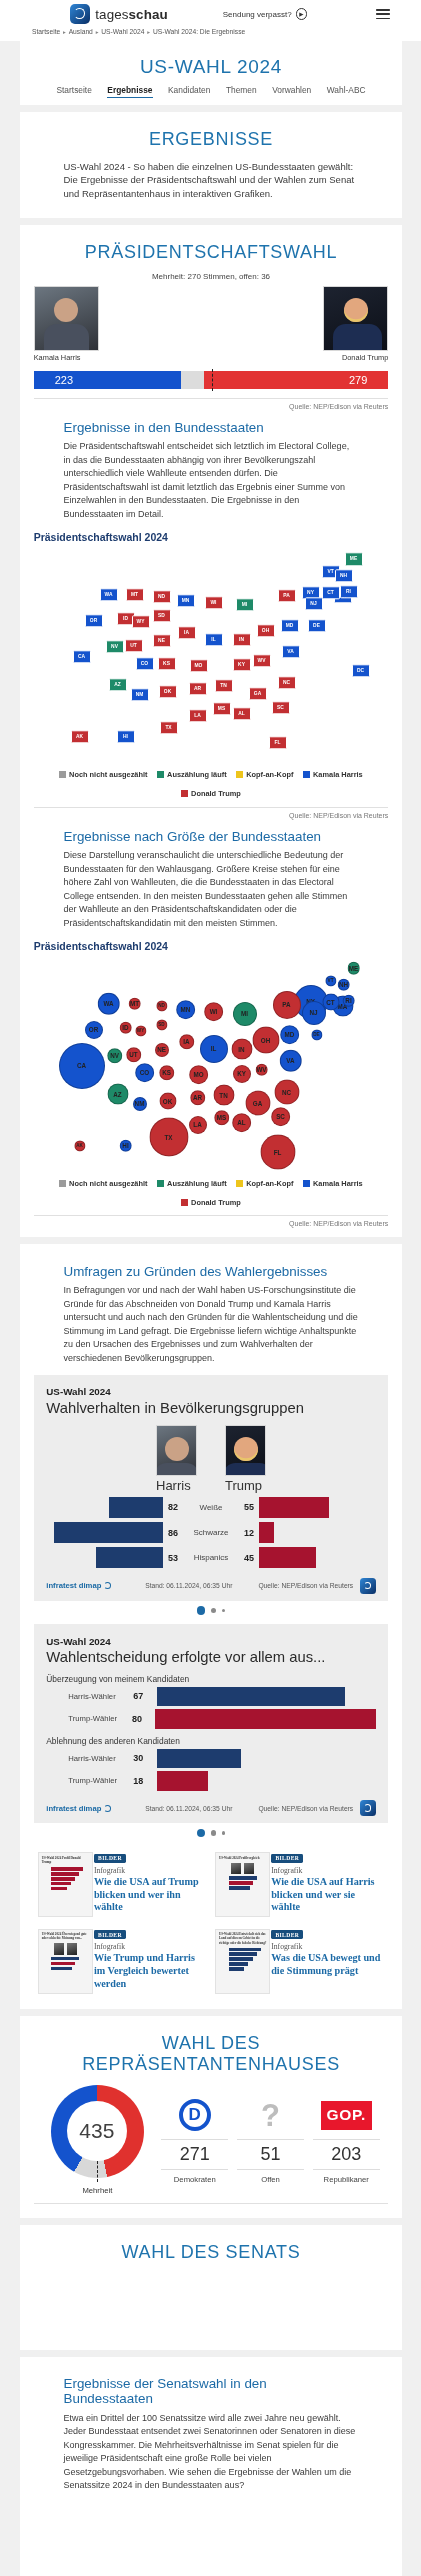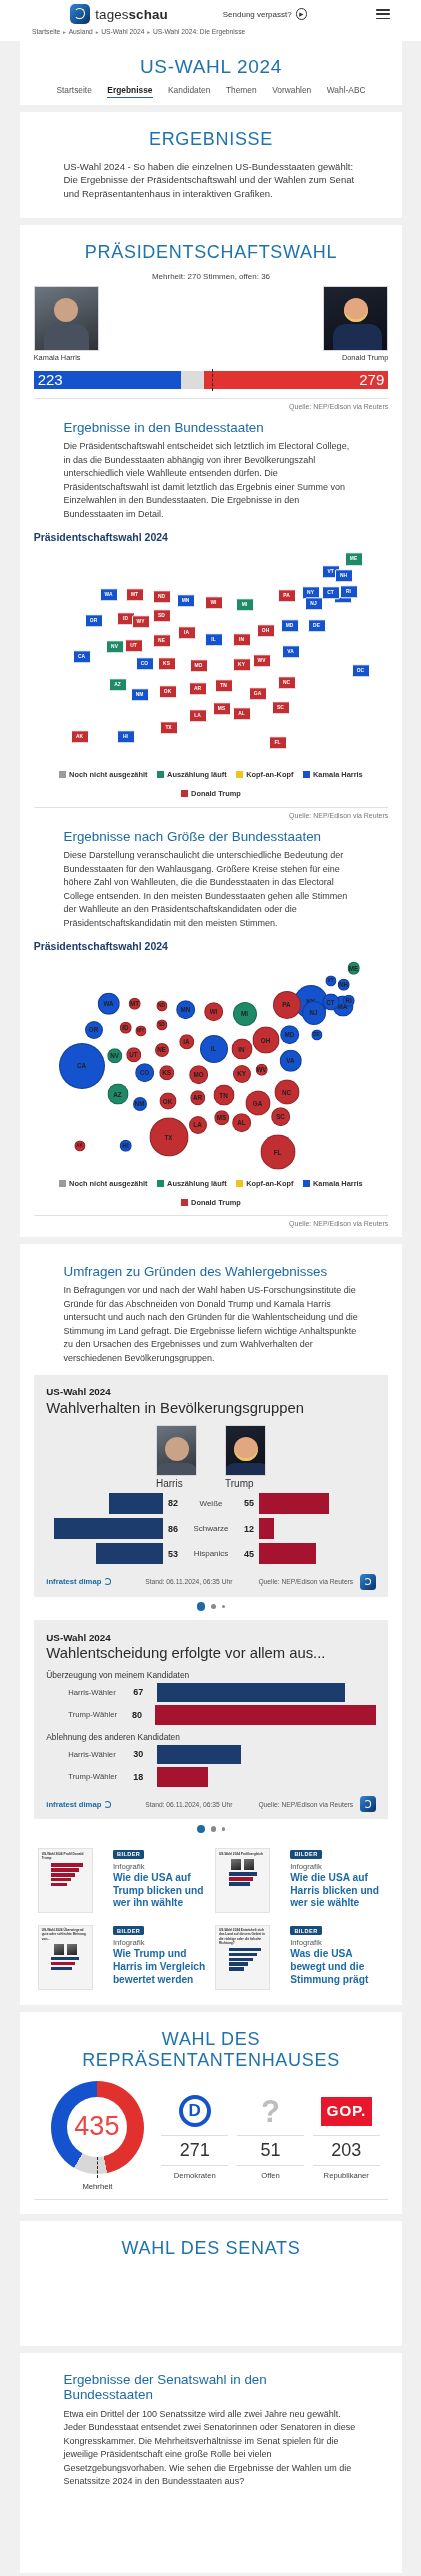--- a/index.html
+++ b/index.html
@@ -35,40 +35,40 @@
   .photo.harris { background:linear-gradient(160deg,#6c7680,#2e3137); }
   .photo.trump { background:linear-gradient(160deg,#1d2330,#0c0f17); }
   .photo.trump::before { background:#e2a77e; box-shadow:0 -2.8px 0 0 #e9c56a inset; }
   .photo.trump::after { background:#1d2d52; border-left:4.2px solid transparent; }
   .cand-left { position:absolute; left:0; top:0; }
   .cand-right { position:absolute; right:0; top:0; }
   .candname { font-size:7.4px; color:#333; margin-top:2.1px; }
   .cand-right .candname { text-align:right; }
   .evbar { display:flex; height:18px; width:100%; position:relative; margin-top:2.8px; }
   .evbar .seg { height:100%; }
-  .evnum { color:#fff; font-size:15px; line-height:18px; padding:0 4px; }
+  .evnum { color:#fff; font-size:11px; line-height:18px; padding:0 21px; }
   .evnum.right { margin-left:auto; }
   .marker { position:absolute; top:-2.8px; bottom:-1.4px; width:0; border-left:1.4px dashed #222; }
   .rule { border-top:0.7px solid #e0e0e0; margin:8.4px 0 4.2px; }
   .quelle { text-align:right; font-size:7px; color:#777; }
   .subhead { color:#1c6aa6; font-size:13.4px; font-weight:500; max-width:295px; margin:9.8px auto 5.6px; }
   .subpara { max-width:295px; margin:0 auto 9.8px; font-size:9px; line-height:1.5; }
   .charttitle { font-weight:bold; color:#1d3c6e; font-size:10.5px; margin:4.2px 0 5.6px; }
   .mapbox { position:relative; width:337px; height:216px; margin:2.8px auto 5.6px; }
   .tile { position:absolute; width:18px; height:13.4px; transform:translate(-50%,-50%); display:flex; align-items:center; justify-content:center; color:#fff; font-size:4.9px; font-weight:bold; border:0.7px solid #fff; border-radius:1.4px; }
   .bubble { position:absolute; border-radius:50%; transform:translate(-50%,-50%); display:flex; align-items:center; justify-content:center; color:#222; font-weight:bold; border:0.7px solid rgba(0,0,0,.25); }
   .map-legend { display:flex; justify-content:center; gap:9.8px; font-size:7.4px; color:#333; margin:4.2px 0 1.4px; flex-wrap:wrap;font-weight:bold; }
   .lg { display:flex; align-items:center; gap:2.8px; }
   .lg i { width:7px; height:7px; display:inline-block; }
   .infocard { background:#ededed; padding:11.2px 12.6px 7px; margin:7px 0 4.2px; }
   .kicker { font-weight:bold; font-size:9.8px; color:#222; }
   .infotitle { font-size:14.8px; color:#2b2b2b; margin:2.8px 0 8.4px; }
   .duo { display:flex; justify-content:center; gap:28px; }
   .duo .photo { width:41px; height:51px; }
-  .duo .dlab { font-size:10px; color:#333; margin-top:2.1px; }
+  .duo .dlab { font-size:13px; color:#333; margin-top:2.1px; }
   .demorow { display:flex; align-items:center; margin:4.2px 0; }
   .dzone { width:118px; height:21px; display:flex; }
   .dzone.l { justify-content:flex-end; }
   .dbar { height:100%; }
   .dval { width:21px; text-align:center; font-weight:bold; font-size:9px; color:#222; }
   .dcat { width:56px; text-align:center; font-size:8px; color:#444; }
   .ifooter { display:flex; align-items:center; margin-top:9.8px; font-size:6.7px; color:#555; }
   .idlogo { color:#1b6aa5; font-weight:bold; font-size:7.7px; display:flex; align-items:center; gap:2.8px; }
   .idlogo i { width:7px; height:7px; border:1.8px solid #1b6aa5; border-left-color:transparent; border-radius:50%; display:inline-block; }
   .ifooter .mid { margin:0 auto; padding-left:21px; }
@@ -78,33 +78,33 @@
   .dots i { border-radius:50%; background:#8a8a8a; display:inline-block; }
   .dots i.a { background:#1c6aa6; width:8.4px; height:8.4px; }
   .dots i.b { width:5.6px; height:5.6px; }
   .dots i.c { width:3.5px; height:3.5px; }
   .grouplab { font-size:8.4px; color:#333; margin:7px 0 2.8px; }
   .decrow { display:flex; align-items:center; margin:2.8px 0; }
   .declab { width:65px; font-size:7.7px; color:#444;margin-left:22px; }
   .decval { width:24px; font-weight:bold; font-size:9px; color:#222; }
   .decbar { height:19.7px; }
   .teasergrid { display:flex; flex-wrap:wrap; margin-top:7px; }
-  .teaser { width:50%; display:flex; gap:20px; padding:5.6px 4.2px; }
+  .teaser { width:50%; display:flex; gap:1px; padding:5.6px 4.2px;font-family:Liberation Serif, serif; }
   .thumb { width:55px; height:65px; background:#f4f4f4; border:0.7px solid #e2e2e2; padding:2.8px; flex:none; }
   .thumb .tcap { font-size:3.2px; color:#333; font-weight:bold; line-height:1.3; margin-bottom:2.8px; }
   .minibars div { height:3.5px; margin:1.4px 0 1.4px 9.8px; }
   .miniphotos { display:flex; gap:2.8px; justify-content:center; margin:2.1px 0; }
   .miniphotos i { width:9.8px; height:11.2px; background:linear-gradient(160deg,#777,#222); display:inline-block; }
   .badge { display:inline-block; background:#174d7d; color:#fff; font-size:5.6px; font-weight:bold; padding:1.4px 4.2px; border-radius:1.4px; letter-spacing:0.4px; }
   .tkick { font-size:7.7px; color:#555; margin:2.8px 0 1.4px; }
   .ttitle { font-size:10.2px; font-weight:bold; color:#1c6aa6; line-height:1.25; }
   .houserow { display:flex; align-items:center; padding:0 4.2px; }
   .donutwrap { width:119px; text-align:center; position:relative; }
   .donut { width:93px; height:93px; border-radius:50%; margin:0 auto; position:relative; }
-  .donut .hole { position:absolute; left:16px; top:16px; width:60px; height:60px; background:#fff; border-radius:50%; display:flex; align-items:center; justify-content:center; font-size:27px; color:#ef4444; }
+  .donut .hole { position:absolute; left:16px; top:16px; width:60px; height:60px; background:#fff; border-radius:50%; display:flex; align-items:center; justify-content:center; font-size:21px; color:#404040; }
   .mline { position:absolute; left:50%; bottom:-4.2px; height:21px; border-left:1.4px dashed #222; }
   .mehrheit { font-size:7.7px; color:#333; margin-top:8.4px; }
   .hstats { flex:1; display:flex; justify-content:space-around; align-items:flex-start; }
   .hstat { width:67px; text-align:center; }
   .hicon { height:39px; display:flex; align-items:center; justify-content:center; }
   .demlogo { width:32px; height:32px; border:4.9px solid #1353cc; border-radius:50%; color:#1353cc; font-size:17px; font-weight:bold; display:flex; align-items:center; justify-content:center; }
   .openlogo { font-size:31px; color:#bdbdbd; font-weight:bold; line-height:1; }
   .goplogo { background:#e8172c; color:#fff; font-weight:bold; font-size:15.5px; padding:5.6px 5.6px; letter-spacing:0.7px; }
   .hnum { border-top:0.7px solid #ddd; border-bottom:0.7px solid #ddd; font-size:18px; color:#333; padding:4.2px 0; margin-top:4.2px; }
   .hlab { font-size:7.7px; color:#444; padding-top:4.2px; }

